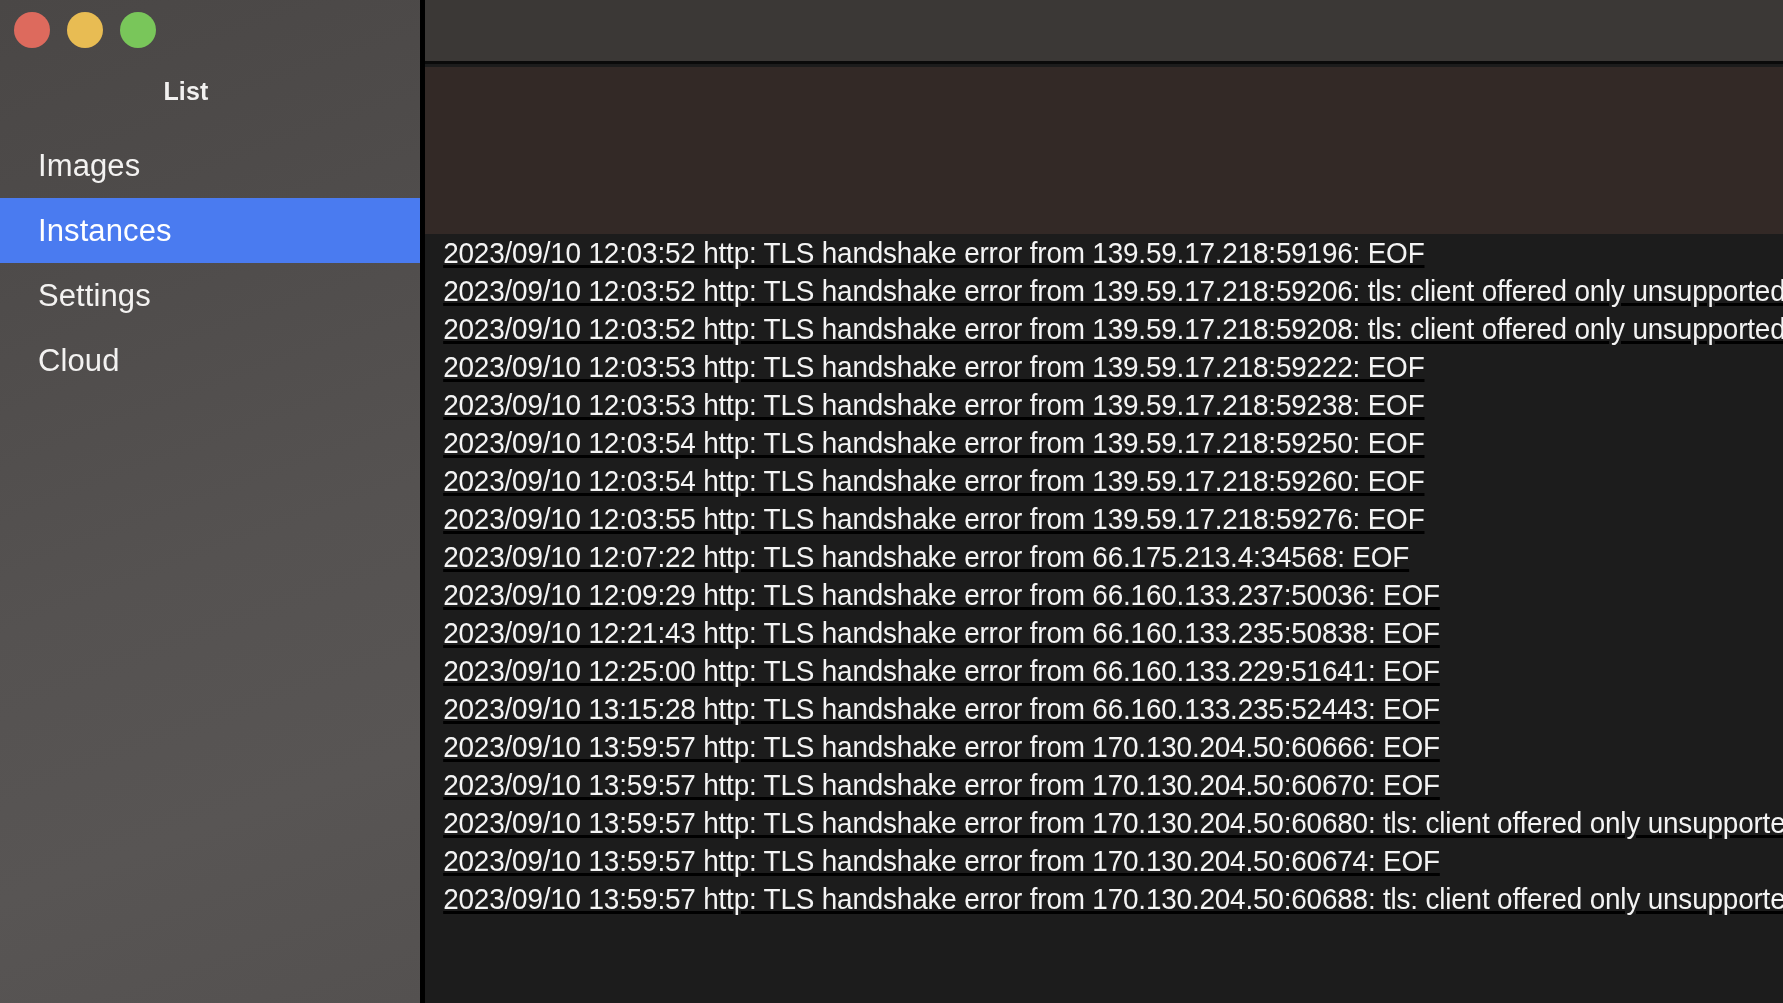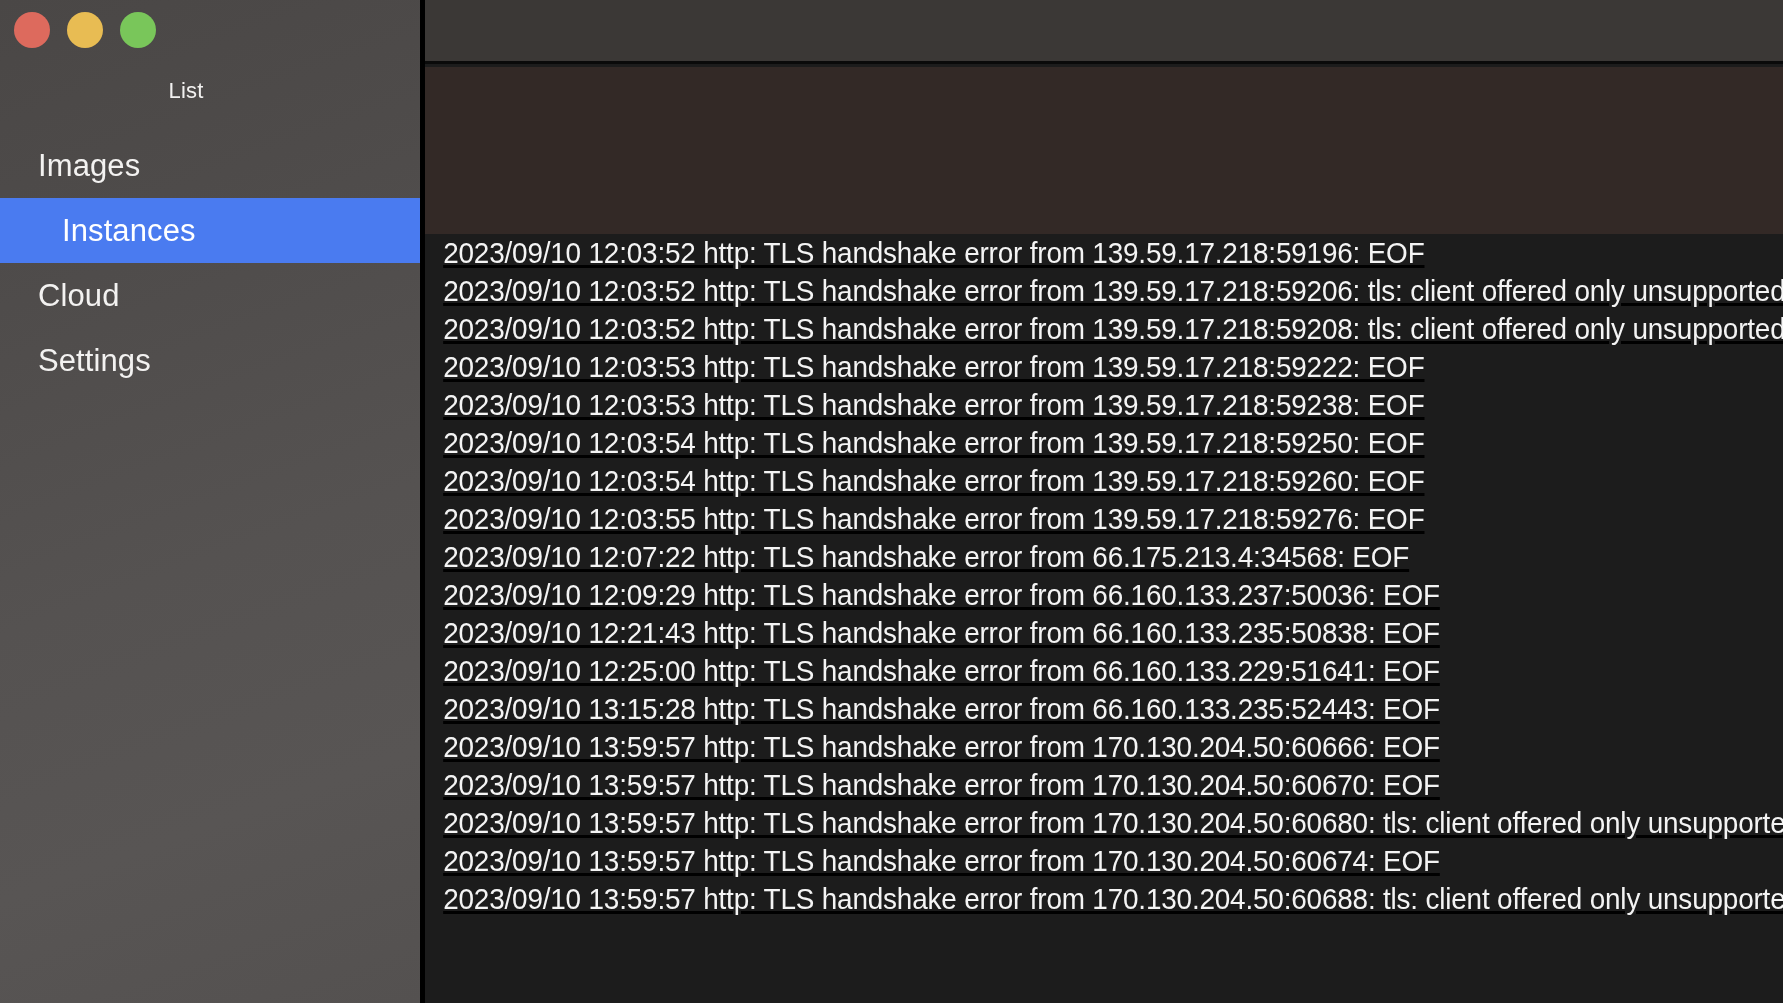--- a/index.html
+++ b/index.html
@@ -15,35 +15,35 @@
   }
   .traffic{position:absolute;left:0;top:0;width:420px;height:62px;}
   .light{position:absolute;top:12px;width:36px;height:36px;border-radius:50%;}
   .light.red{left:14px;background:#dd6a5d;}
   .light.amber{left:67px;background:#e8bc53;}
   .light.green{left:120px;background:#79c65a;}
 
   .list-title{
     position:absolute;left:0;top:62px;width:372px;height:58px;
     display:flex;align-items:center;justify-content:center;
-    color:#f2f1f0;font-size:22px;font-weight:400;letter-spacing:.2px;
+    color:#f2f1f0;font-size:25px;font-weight:700;letter-spacing:.2px;
   }
 
   .nav{position:absolute;left:0;top:133px;width:420px;}
   .nav-item{
     position:relative;width:420px;height:65px;
     display:flex;align-items:center;box-sizing:border-box;
     padding-left:38px;
   }
   .nav-item .lbl{
     color:#f3f2f1;font-size:31px;font-weight:400;letter-spacing:.1px;
     white-space:nowrap;
   }
   .nav-item.selected{background:#4a7bf0;}
-  .nav-item.selected .lbl{color:#ffffff;margin-left:24px;}
+  .nav-item.selected .lbl{color:#ffffff;}
 
   
   .divider{position:absolute;left:420px;top:0;width:5px;height:1003px;background:#000;}
 
   .content{position:absolute;left:425px;top:0;width:1358px;height:1003px;overflow:hidden;background:#1c1c1c;}
 
   .logwrap{
     position:absolute;left:0;top:0;width:1358px;height:1003px;overflow:hidden;
   }
   .logscroll{
@@ -79,24 +79,24 @@
     <div class="list-title">List</div>
 
     <div class="nav">
       <div class="nav-item">
         <span class="lbl">Images</span>
       </div>
       <div class="nav-item selected">
         <span class="lbl">Instances</span>
       </div>
       <div class="nav-item">
-        <span class="lbl">Cloud</span>
+        <span class="lbl">Settings</span>
       </div>
       <div class="nav-item">
-        <span class="lbl">Settings</span>
+        <span class="lbl">Cloud</span>
       </div>
     </div>
   </div>
 
   <div class="divider"></div>
 
   <div class="content">
 
     <div class="logwrap">
       <div class="logscroll">

